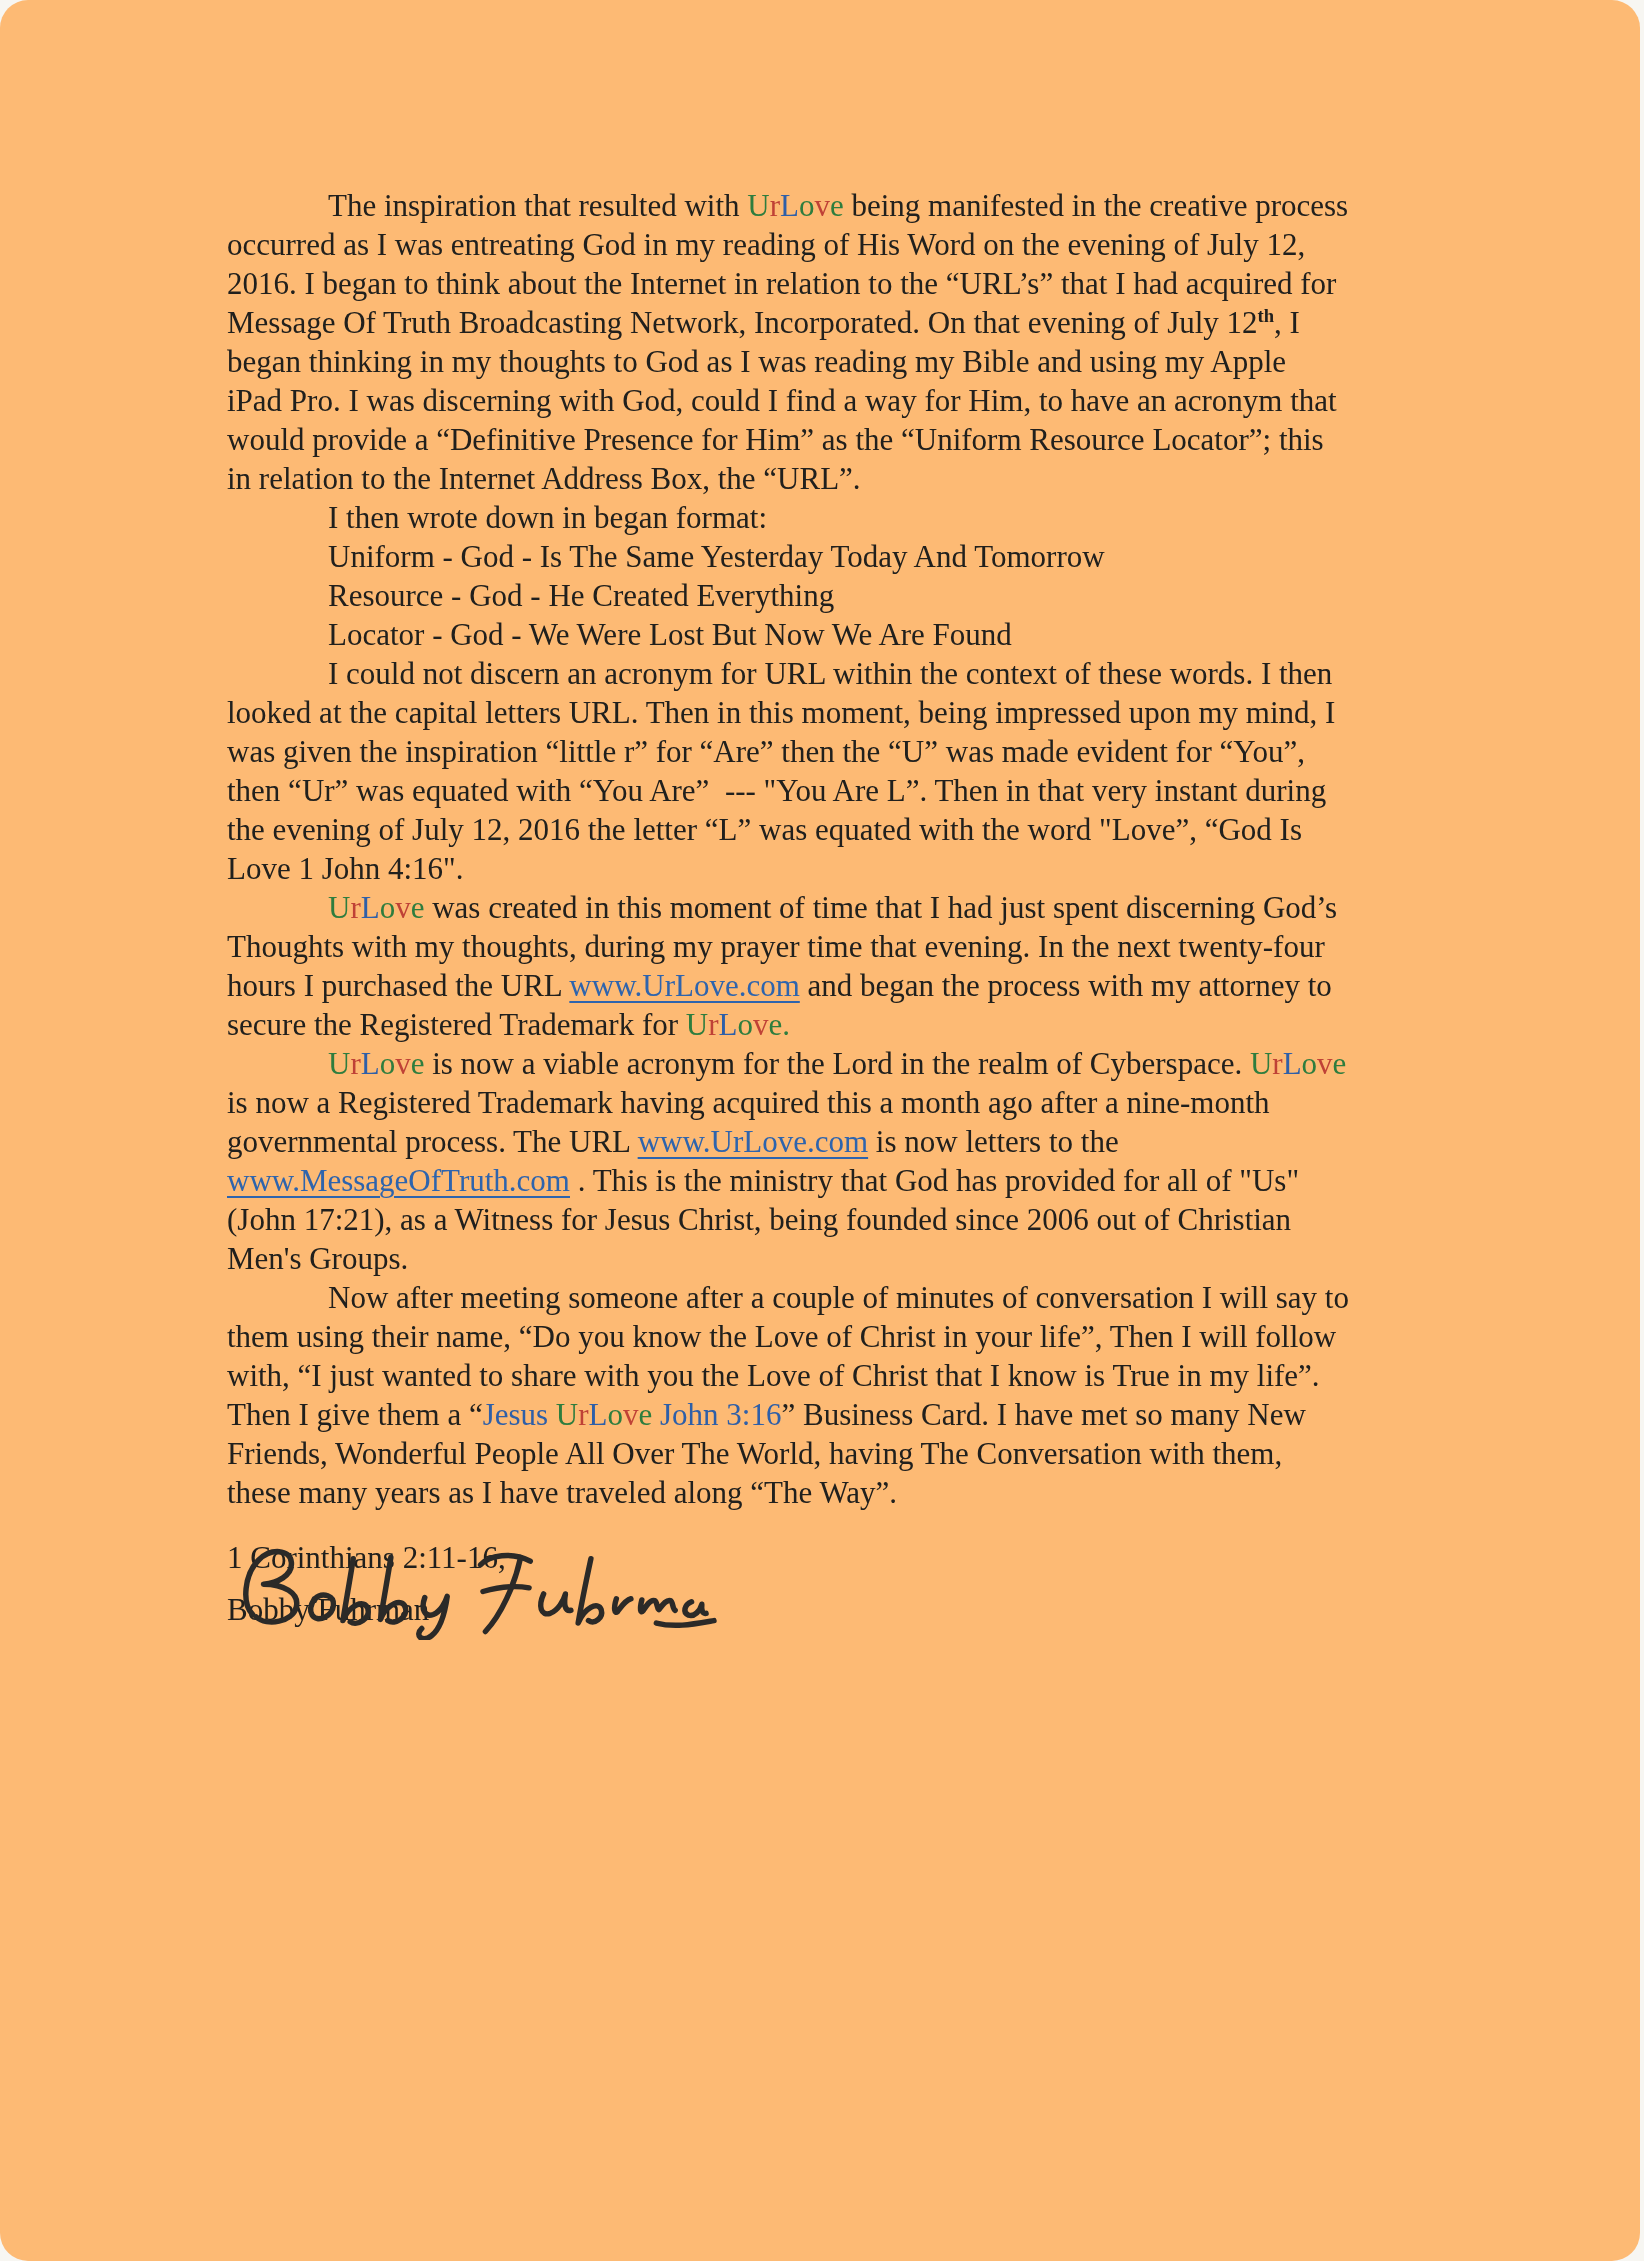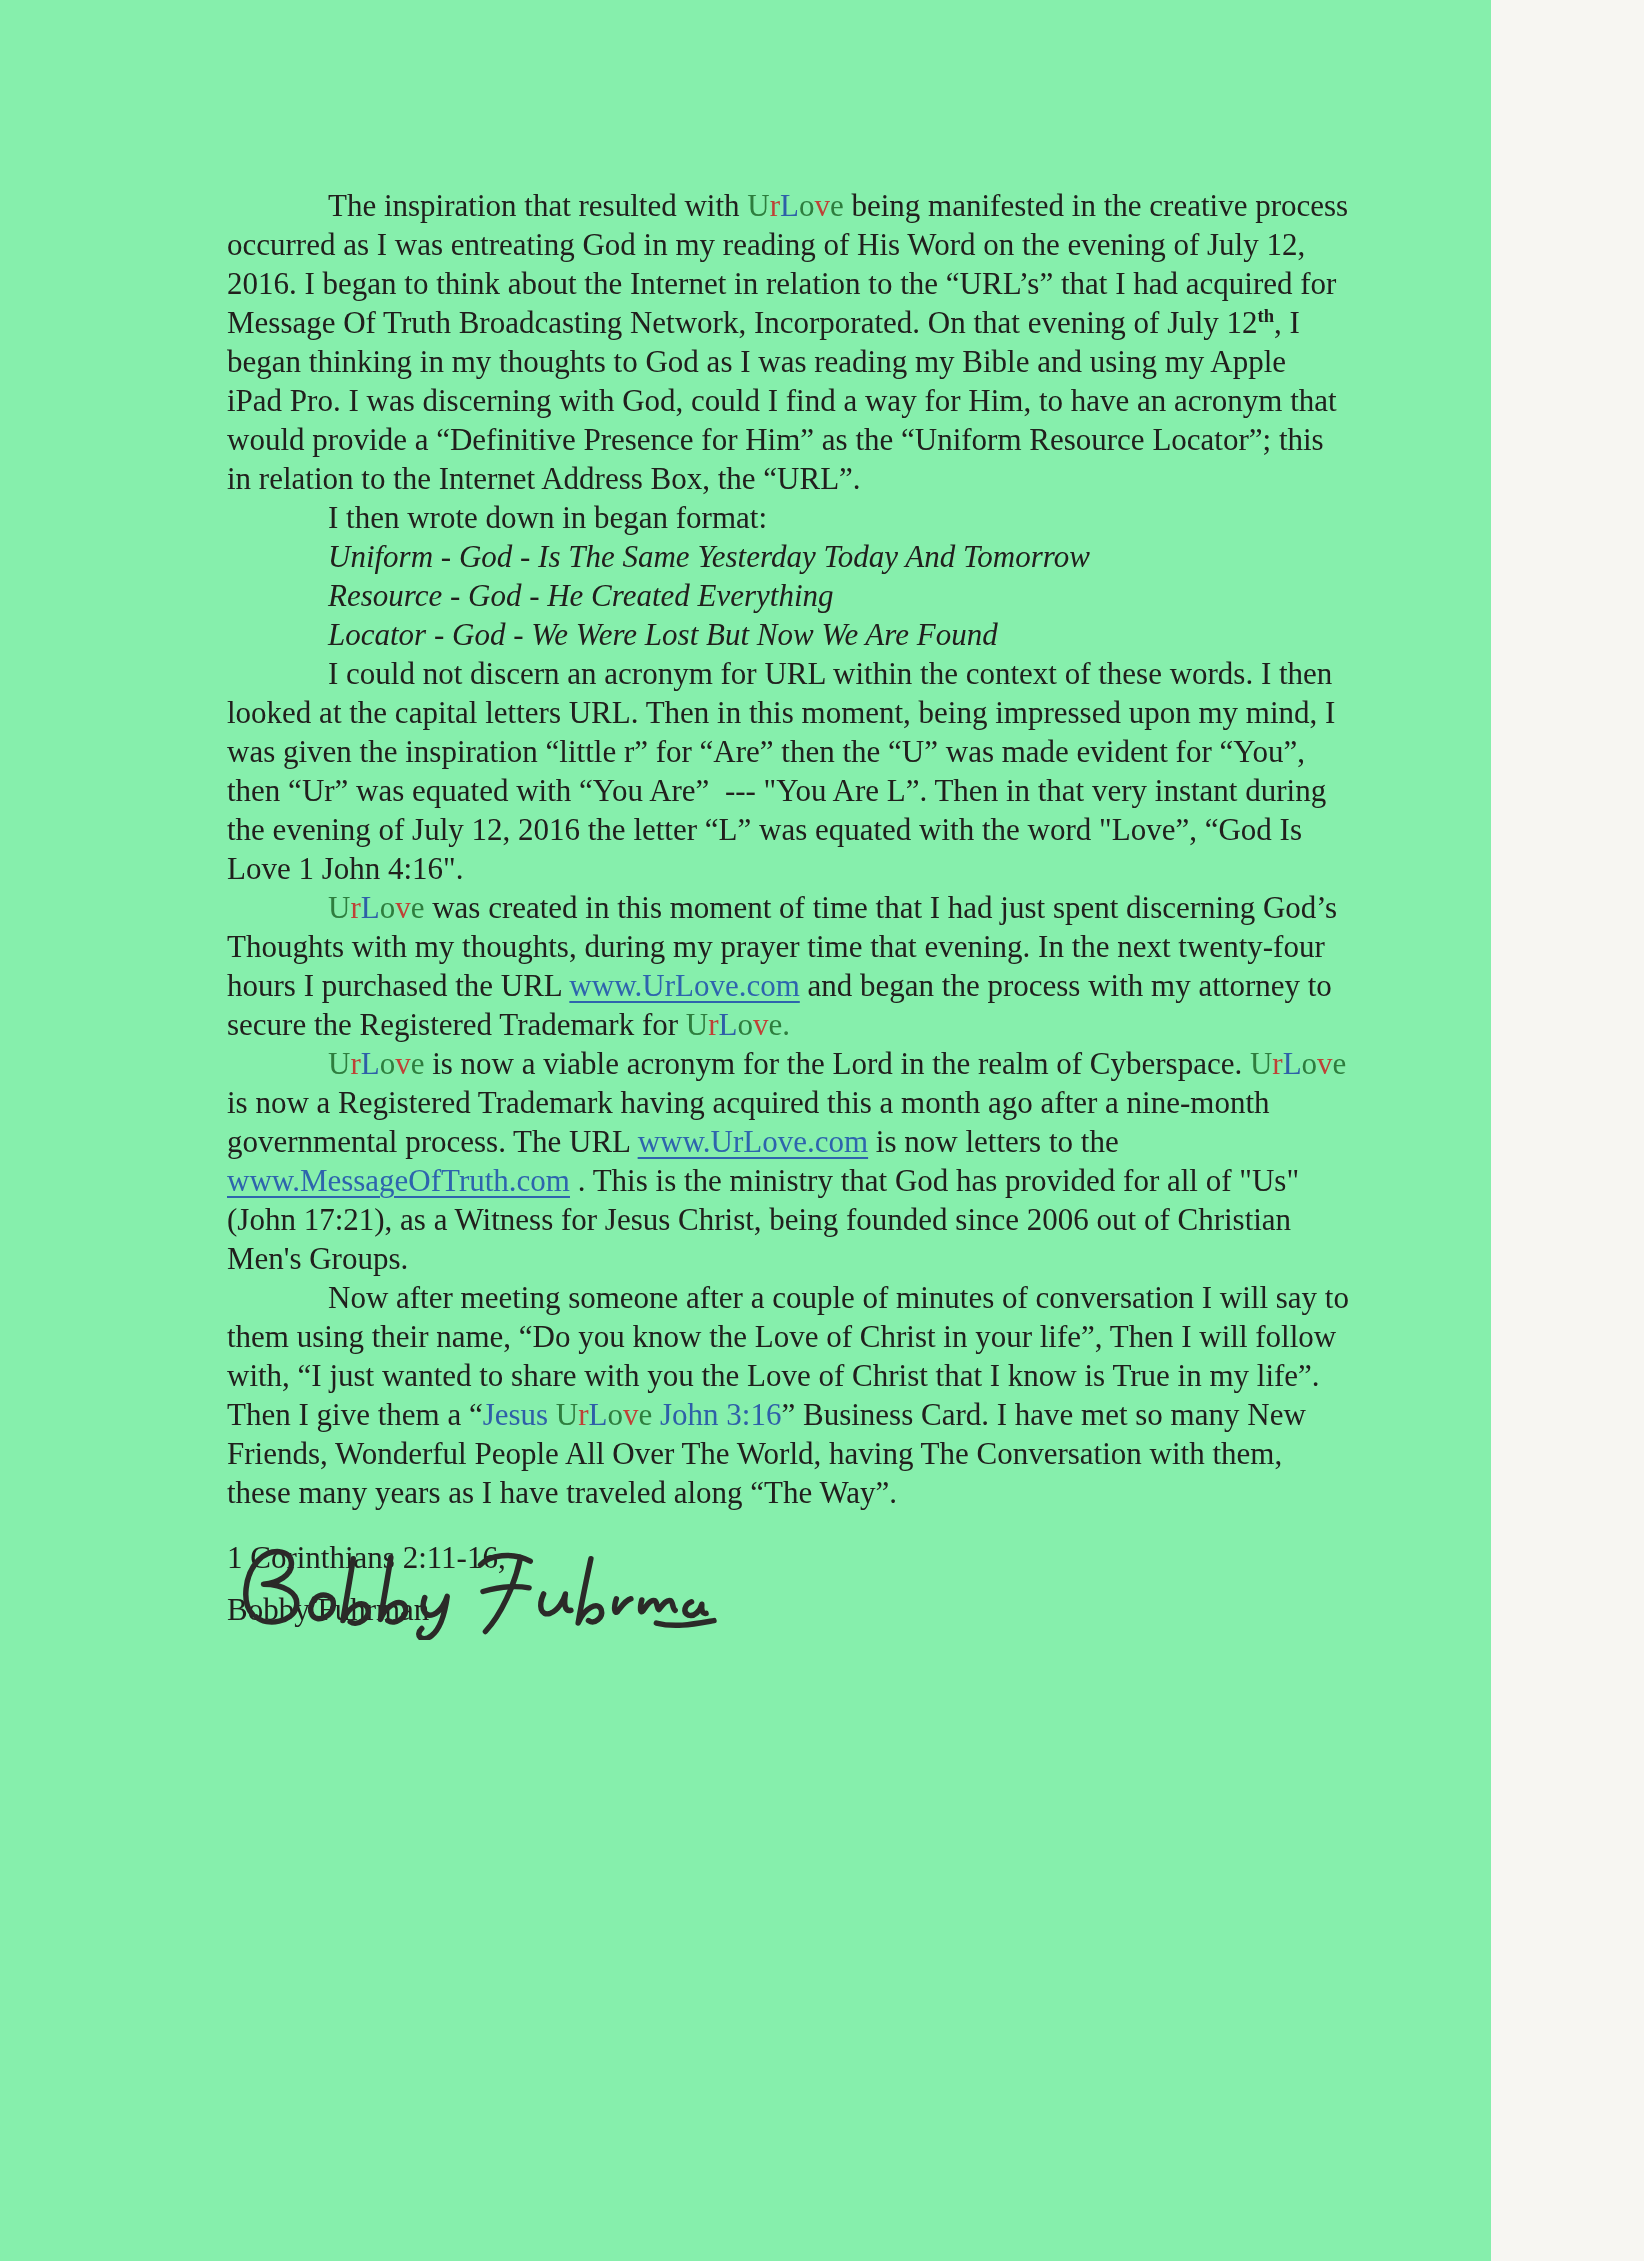--- a/index.html
+++ b/index.html
@@ -4,30 +4,31 @@
 <title>Document</title>
 <style>
   html,body{margin:0;padding:0;}
   body{
     width:1644px;height:2261px;
     background:#f7f6f2;
     font-family:"Liberation Serif", serif;
     color:#21201d;
   }
   .page{
-    position:relative;width:1491px;height:2261px;overflow:hidden;
-    background:#86efac;
+    position:relative;width:1640px;height:2261px;overflow:hidden;
+    background:#fdba74;
+    border-radius:28px;
   }
   .letter-body{
     position:absolute;left:227px;top:186px;width:1251px;
     font-size:31px;line-height:39px;
   }
   p.block{margin:0;white-space:pre-wrap;}
   p.indent{text-indent:101px;}
-  p.list{margin-left:101px;font-style:italic;}
+  p.list{margin-left:101px;}
   .gap-xl{margin-top:46px;}
   .gap-lg{margin-top:35px;}
   .gap-md{margin-top:26px;}
   sup{font-size:0.6em;line-height:0;vertical-align:super;font-weight:bold;}
   a.link{text-decoration:underline;text-decoration-thickness:1.9px;text-underline-offset:4.5px;font-family:Liberation Serif, serif;}
   .closing{margin-top:26px;}
   .signature{
     height:97px;margin:-34px 0 -50px -3.9px;position:relative;z-index:2;
   }
   .signature svg{display:block;}

